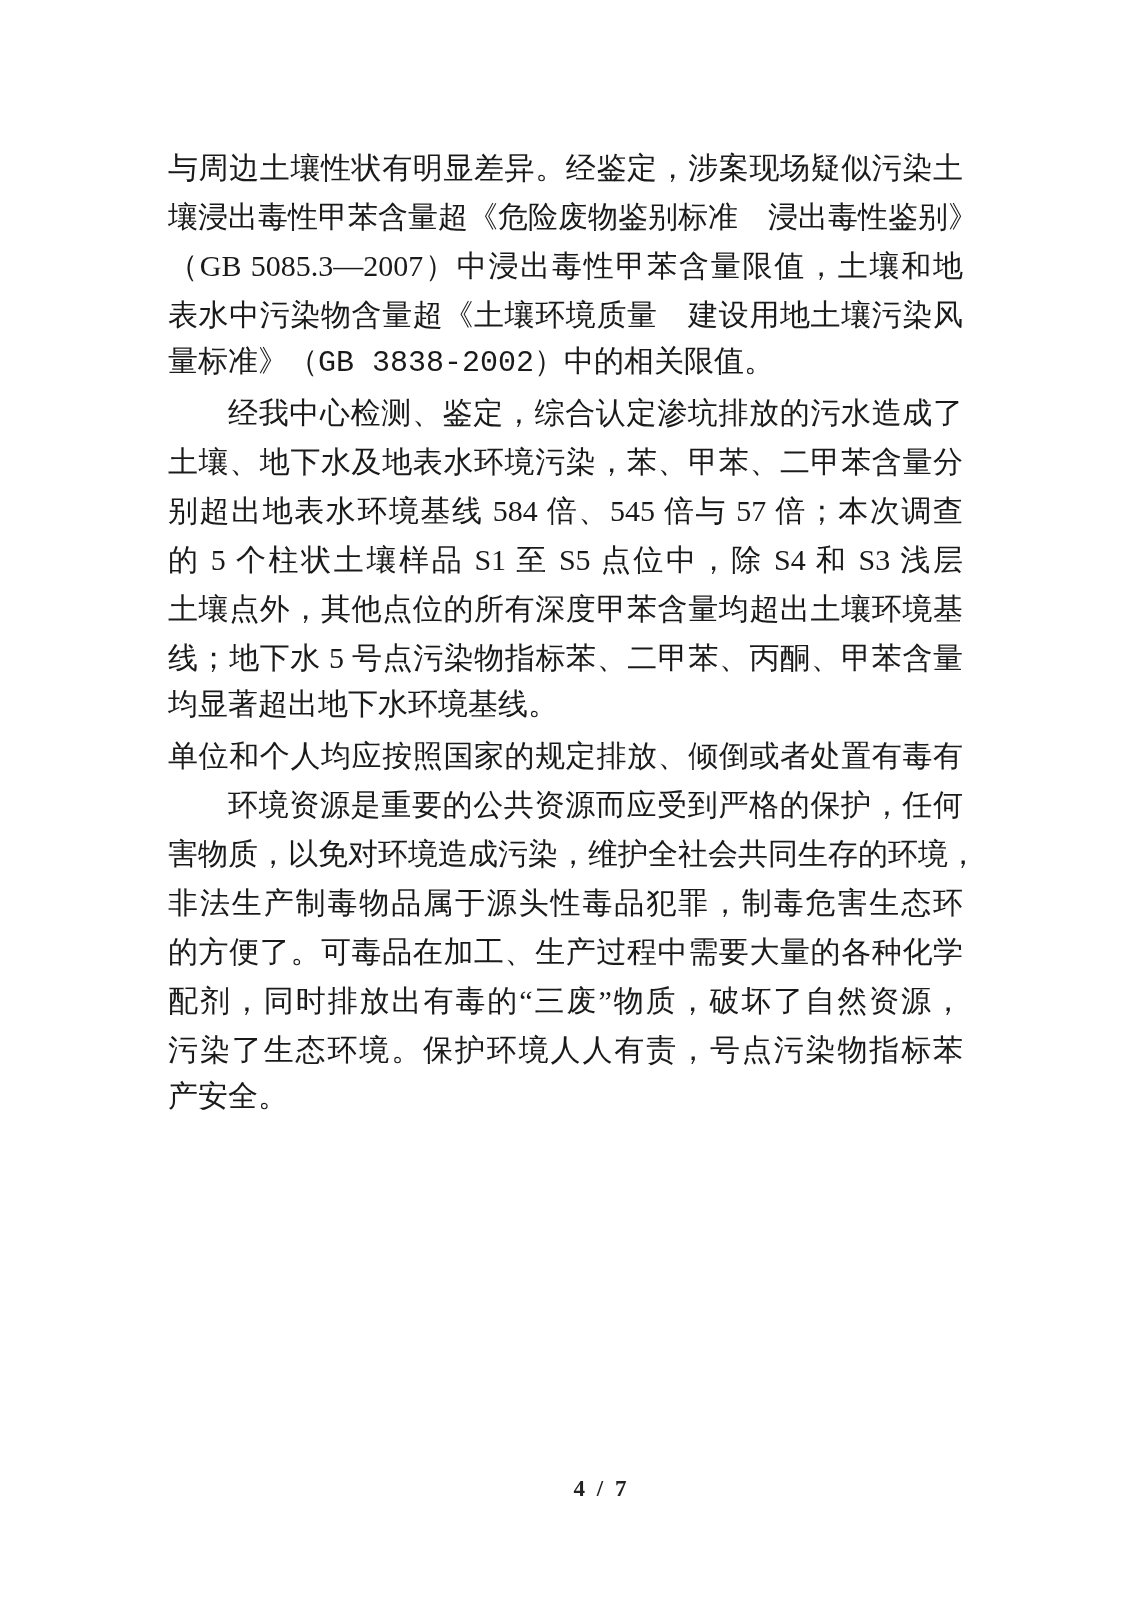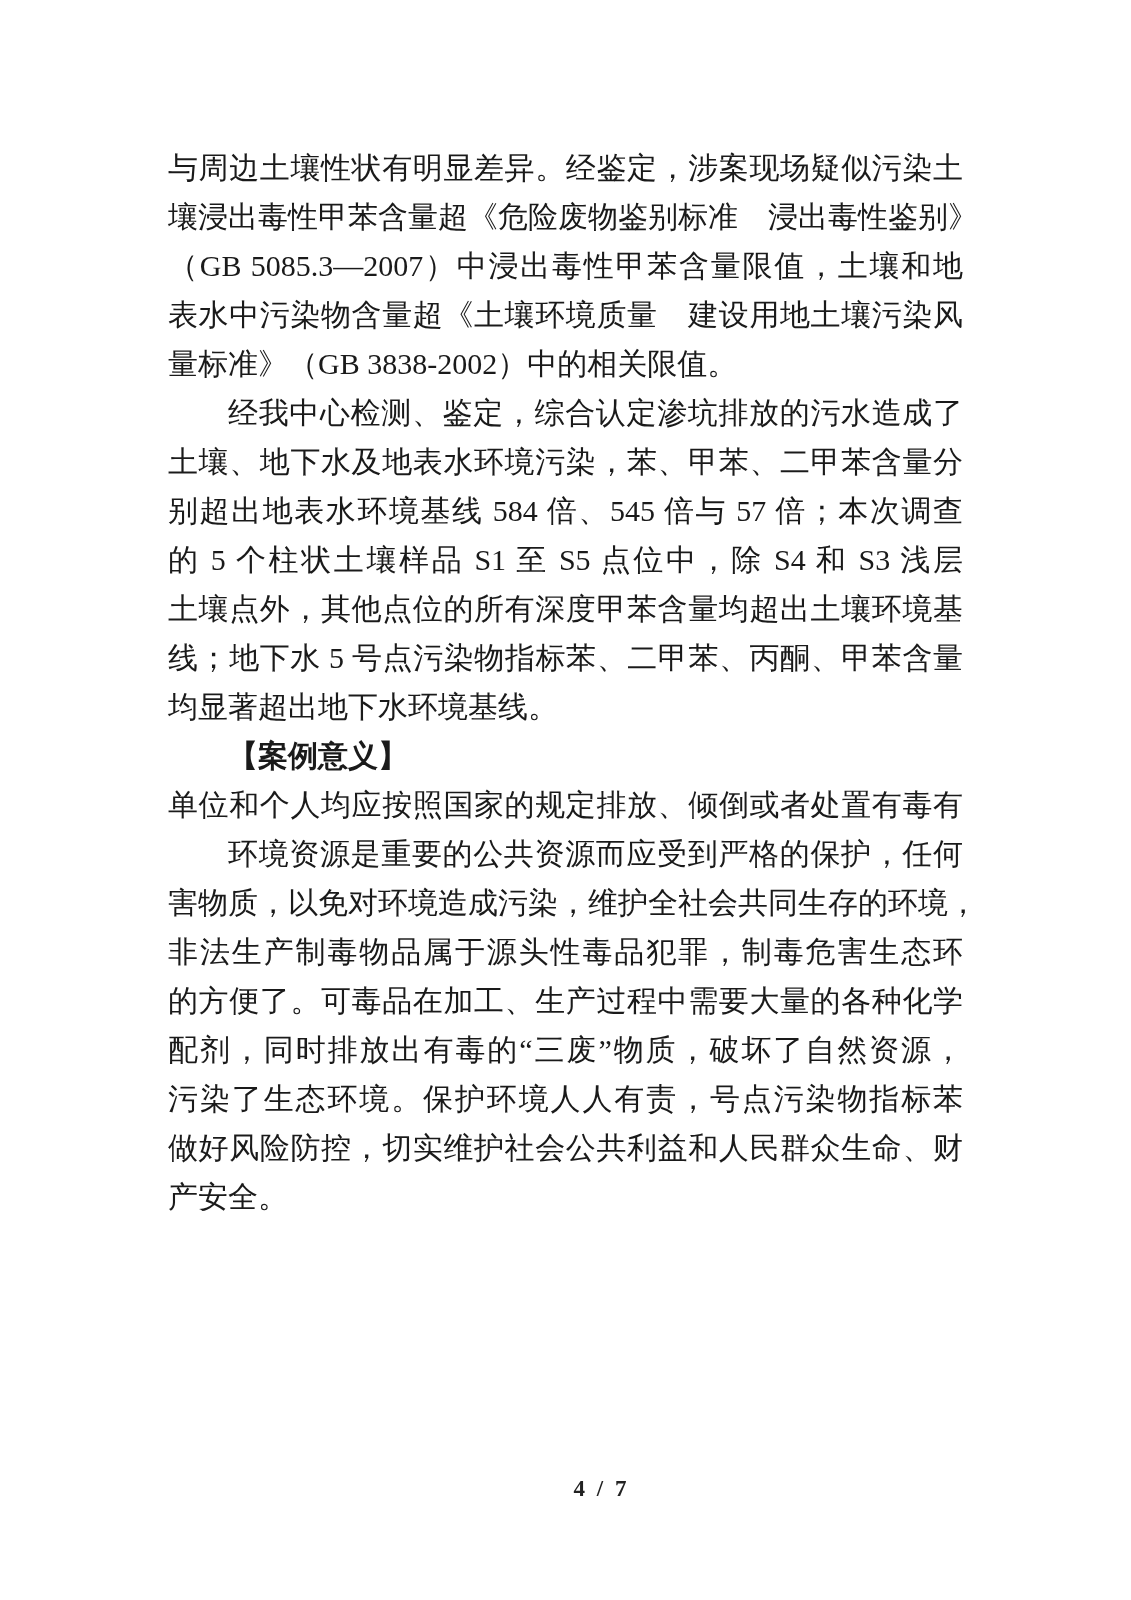--- a/index.html
+++ b/index.html
@@ -28,20 +28,21 @@
   }
   .line {
     text-align: justify;
     text-align-last: justify;
     white-space: nowrap;
     height: 49px;
   }
   .line.para-end {
     text-align: center;
     text-align-last: left;
+    font-family: Liberation Mono, monospace;
   }
   .line.indent {
     text-indent: 60px;
   }
   .line.heading {
     font-weight: bold;
   }
   .footer {
     position: absolute;
     top: 1476px;
@@ -71,30 +72,26 @@
       <div>
         <div class="line indent">经我中心检测、鉴定，综合认定渗坑排放的污水造成了</div>
         <div class="line">土壤、地下水及地表水环境污染，苯、甲苯、二甲苯含量分</div>
         <div class="line">别超出地表水环境基线 584 倍、545 倍与 57 倍；本次调查</div>
         <div class="line">的 5 个柱状土壤样品 S1 至 S5 点位中，除 S4 和 S3 浅层</div>
         <div class="line">土壤点外，其他点位的所有深度甲苯含量均超出土壤环境基</div>
         <div class="line">线；地下水 5 号点污染物指标苯、二甲苯、丙酮、甲苯含量</div>
         <div class="line para-end">均显著超出地下水环境基线。</div>
       </div>
       <div>
-        <div class="line heading indent para-end">【案例意义】</div>
-      </div>
-      <div>
         <div class="line">单位和个人均应按照国家的规定排放、倾倒或者处置有毒有</div>
         <div class="line indent">环境资源是重要的公共资源而应受到严格的保护，任何</div>
         <div class="line">害物质，以免对环境造成污染，维护全社会共同生存的环境，</div>
         <div class="line">非法生产制毒物品属于源头性毒品犯罪，制毒危害生态环</div>
         <div class="line">的方便了。可毒品在加工、生产过程中需要大量的各种化学</div>
         <div class="line">配剂，同时排放出有毒的“三废”物质，破坏了自然资源，</div>
         <div class="line">污染了生态环境。保护环境人人有责，号点污染物指标苯</div>
-        <div class="line">做好风险防控，切实维护社会公共利益和人民群众生命、财</div>
         <div class="line para-end">产安全。</div>
       </div>
     </div>
   <div class="footer">
     <span>4 / 7</span>
   </div>
 </div>
 
 </body></html>

